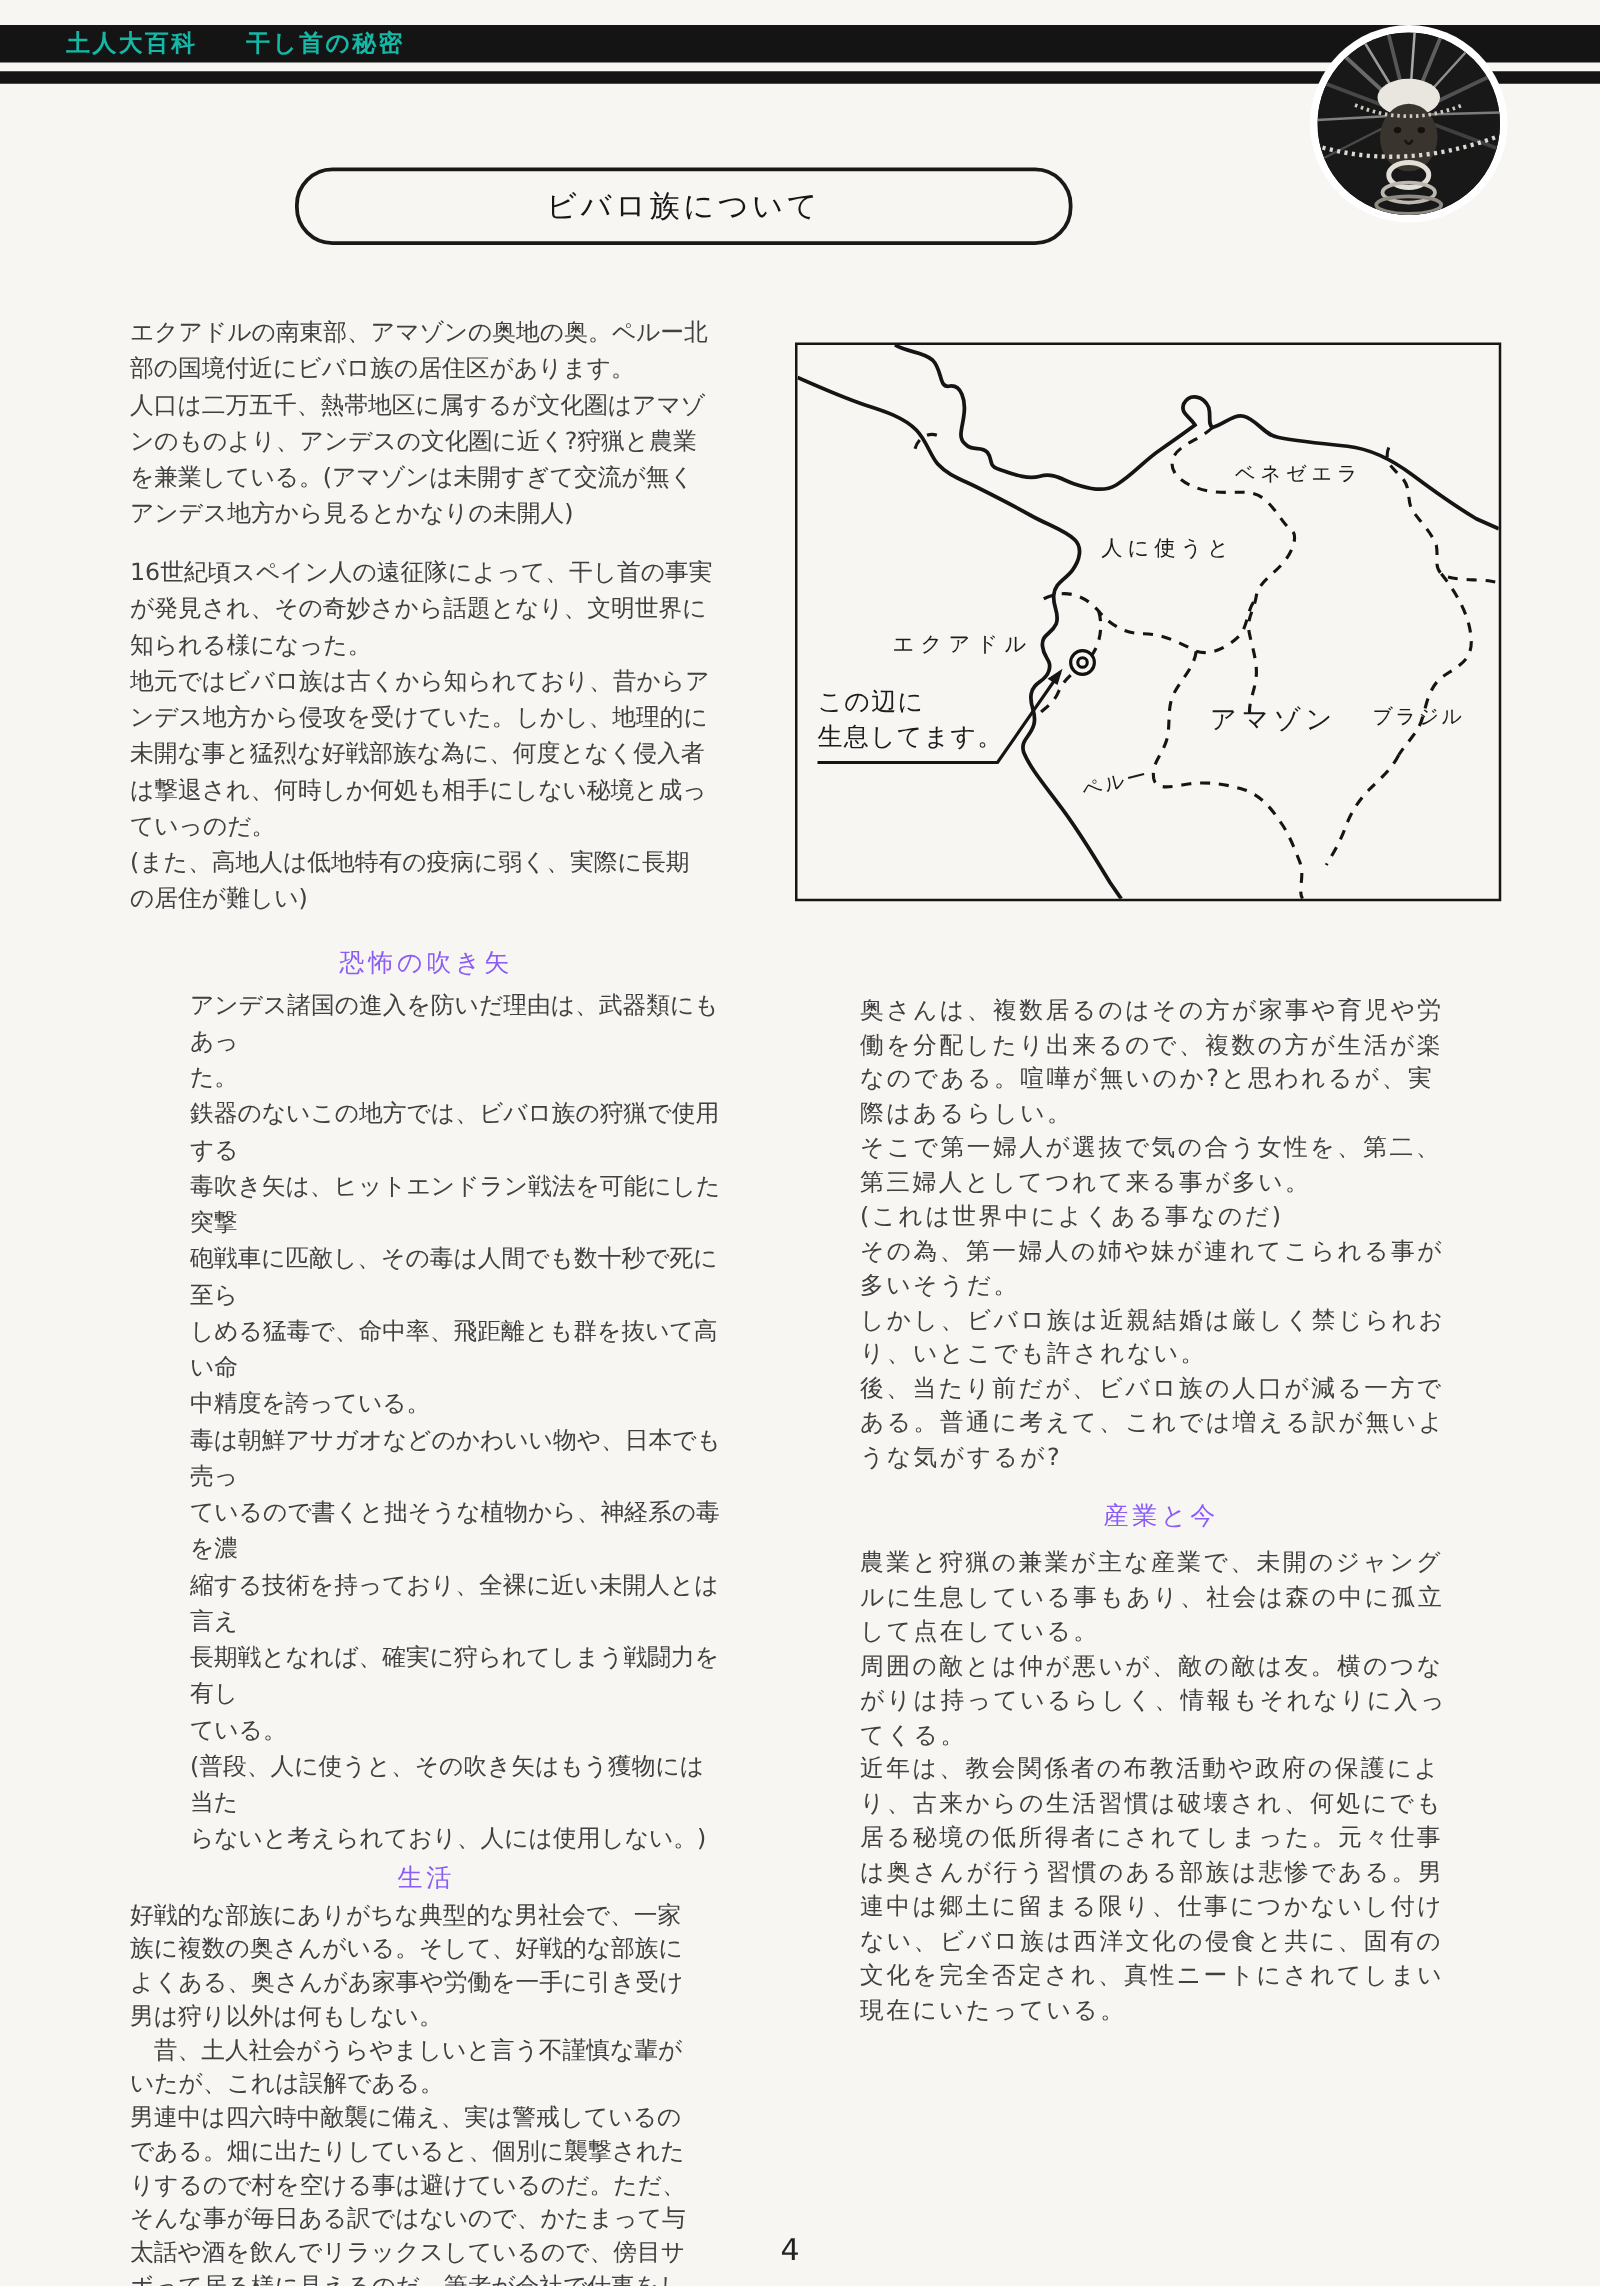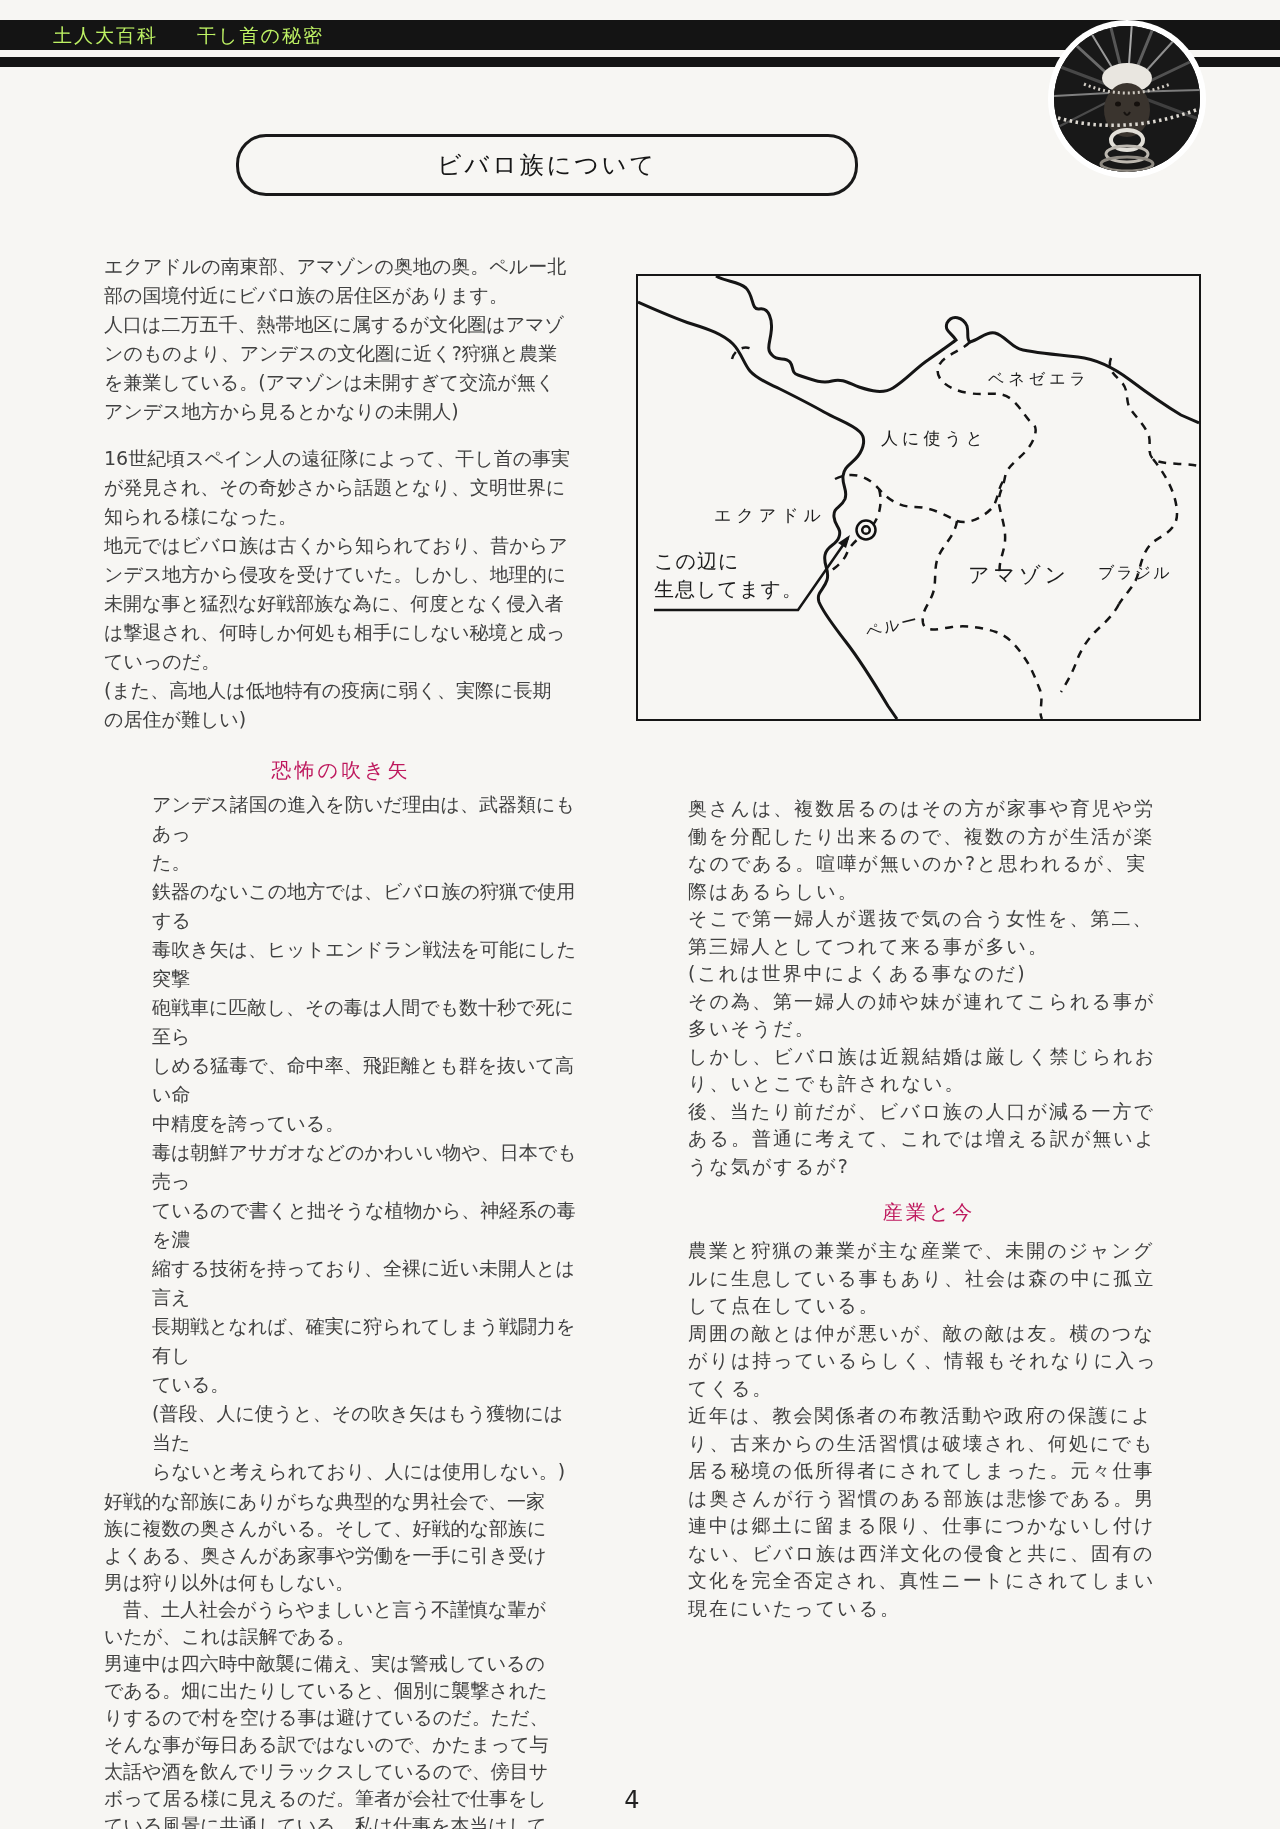--- a/index.html
+++ b/index.html
@@ -6,40 +6,40 @@
   body{
     width:1280px;height:1829px;position:relative;
     background:#f7f6f3;
     font-family:"DejaVu Sans","Liberation Sans",sans-serif;
     color:#1f1f1f;overflow:hidden;
   }
   .abs{position:absolute;}
   
   #bar-top{left:0;top:20px;width:1280px;height:30px;background:#141414;}
   #bar-thin{left:0;top:57px;width:1280px;height:10px;background:#141414;}
-  .bar-label{position:absolute;top:0;height:30px;line-height:30px;color:#bef264;
-    font-size:19px;letter-spacing:2px;font-weight:400;white-space:nowrap;}
+  .bar-label{position:absolute;top:0;height:30px;line-height:30px;color:#14b8a6;
+    font-size:19px;letter-spacing:2px;font-weight:700;white-space:nowrap;}
   #series-title{left:53px;}
   #chapter-title{left:197px;}
   
   #photo-wrap{left:1048px;top:20px;width:158px;height:158px;border-radius:50%;
     background:#ffffff;z-index:6;}
   #photo-inner{position:absolute;left:6px;top:6px;width:146px;height:146px;
     border-radius:50%;overflow:hidden;background:#181818;}
   
   #title-box{left:236px;top:134px;width:616px;height:56px;border:3px solid #191919;
     border-radius:30px;display:flex;align-items:center;justify-content:center;
     background:transparent;}
   #page-title{font-size:24px;letter-spacing:3px;color:#161616;}
   
   .jp{white-space:pre-line;font-size:19px;color:#404040;}
   #left-col{left:104px;top:252px;width:474px;}
   #left-col .jp{line-height:29px;}
   .p-history{margin-top:18px;}
-  .col-heading{text-align:center;font-size:20px;letter-spacing:3px;line-height:29px;color:#be185d;}
+  .col-heading{text-align:center;font-size:20px;letter-spacing:3px;line-height:29px;color:#8b5cf6;}
   .h-blowgun{margin-top:22px;}
   .p-blowgun{margin-top:5px;margin-left:48px;}
   .h-life{margin-top:2px;}
   .p-life{margin-top:2px;line-height:27px !important;}
   #right-col{left:688px;top:795px;width:482px;}
   #right-col .jp{line-height:27.5px;letter-spacing:2px;}
   .h-industry{margin-top:18px;}
   .p-industry{margin-top:10px;}
   .p-footnote{margin-top:42px;}
   
@@ -127,20 +127,21 @@
 砲戦車に匹敵し、その毒は人間でも数十秒で死に至ら
 しめる猛毒で、命中率、飛距離とも群を抜いて高い命
 中精度を誇っている。
 毒は朝鮮アサガオなどのかわいい物や、日本でも売っ
 ているので書くと拙そうな植物から、神経系の毒を濃
 縮する技術を持っており、全裸に近い未開人とは言え
 長期戦となれば、確実に狩られてしまう戦闘力を有し
 ている。
 (普段、人に使うと、その吹き矢はもう獲物には当た
 らないと考えられており、人には使用しない。)</div>
+  <div class="col-heading h-life">生活</div>
   <div class="jp p-life">好戦的な部族にありがちな典型的な男社会で、一家
 族に複数の奥さんがいる。そして、好戦的な部族に
 よくある、奥さんがあ家事や労働を一手に引き受け
 男は狩り以外は何もしない。
 　昔、土人社会がうらやましいと言う不謹慎な輩が
 いたが、これは誤解である。
 男連中は四六時中敵襲に備え、実は警戒しているの
 である。畑に出たりしていると、個別に襲撃された
 りするので村を空ける事は避けているのだ。ただ、
 そんな事が毎日ある訳ではないので、かたまって与

